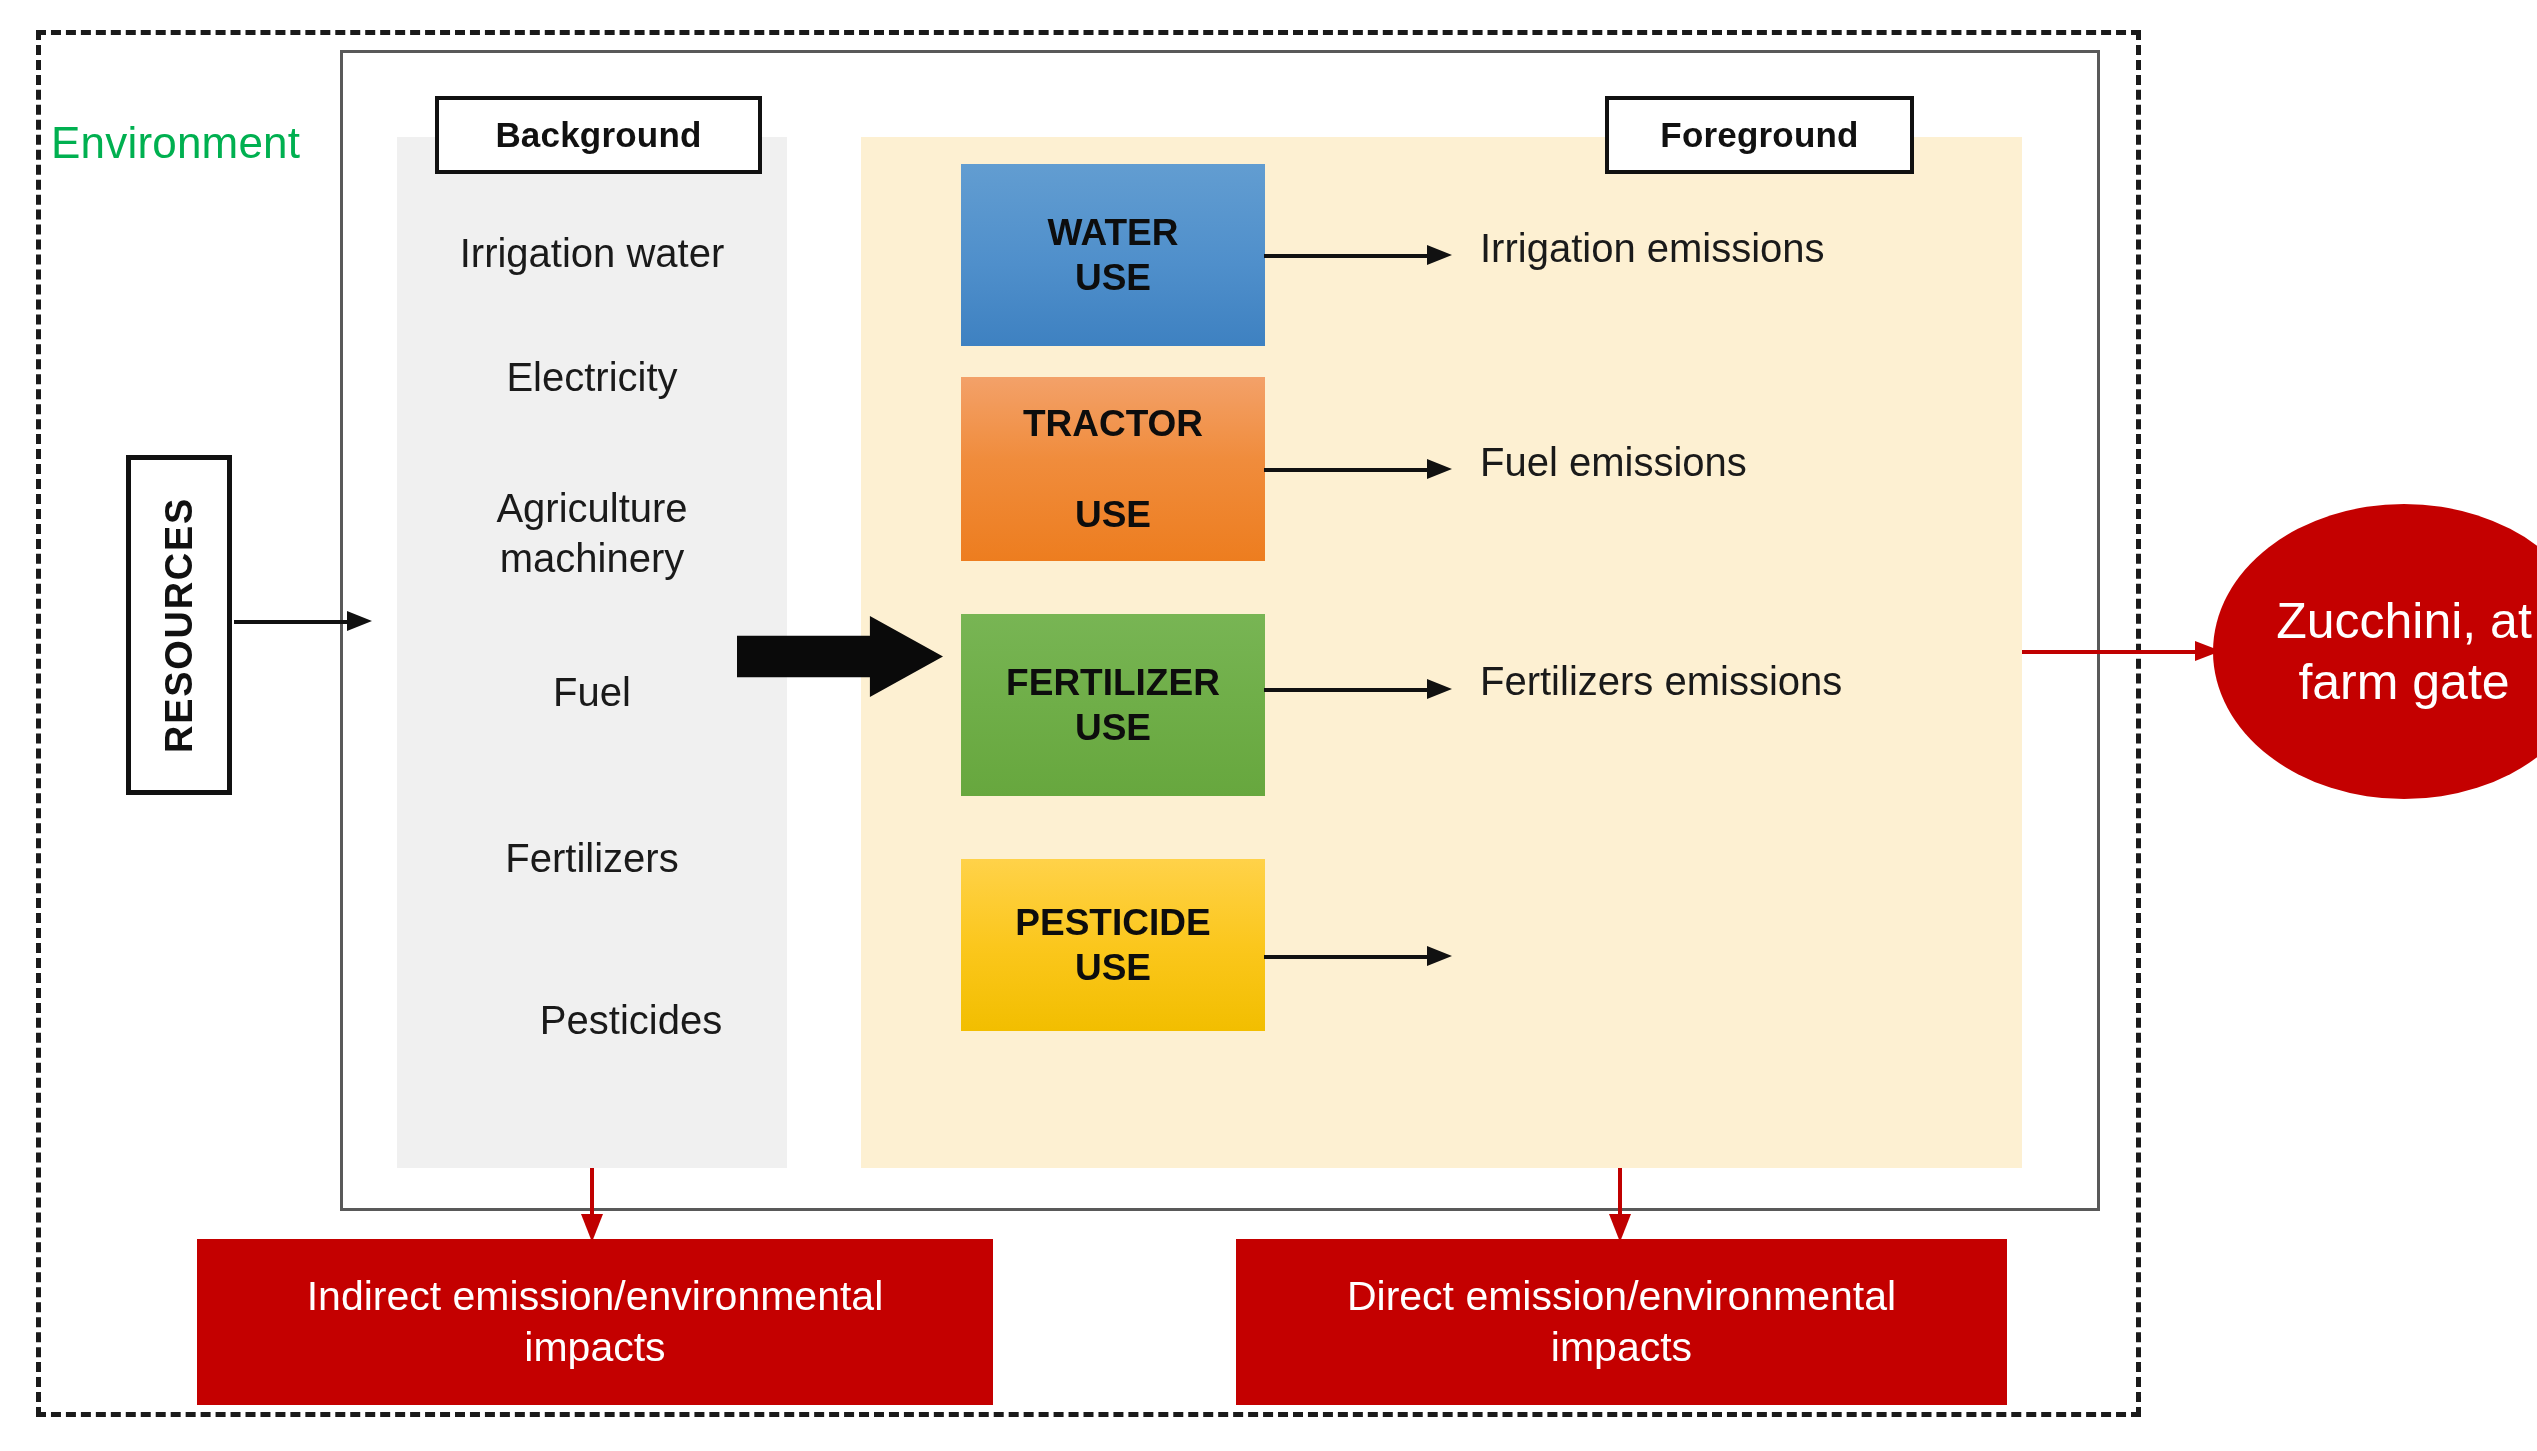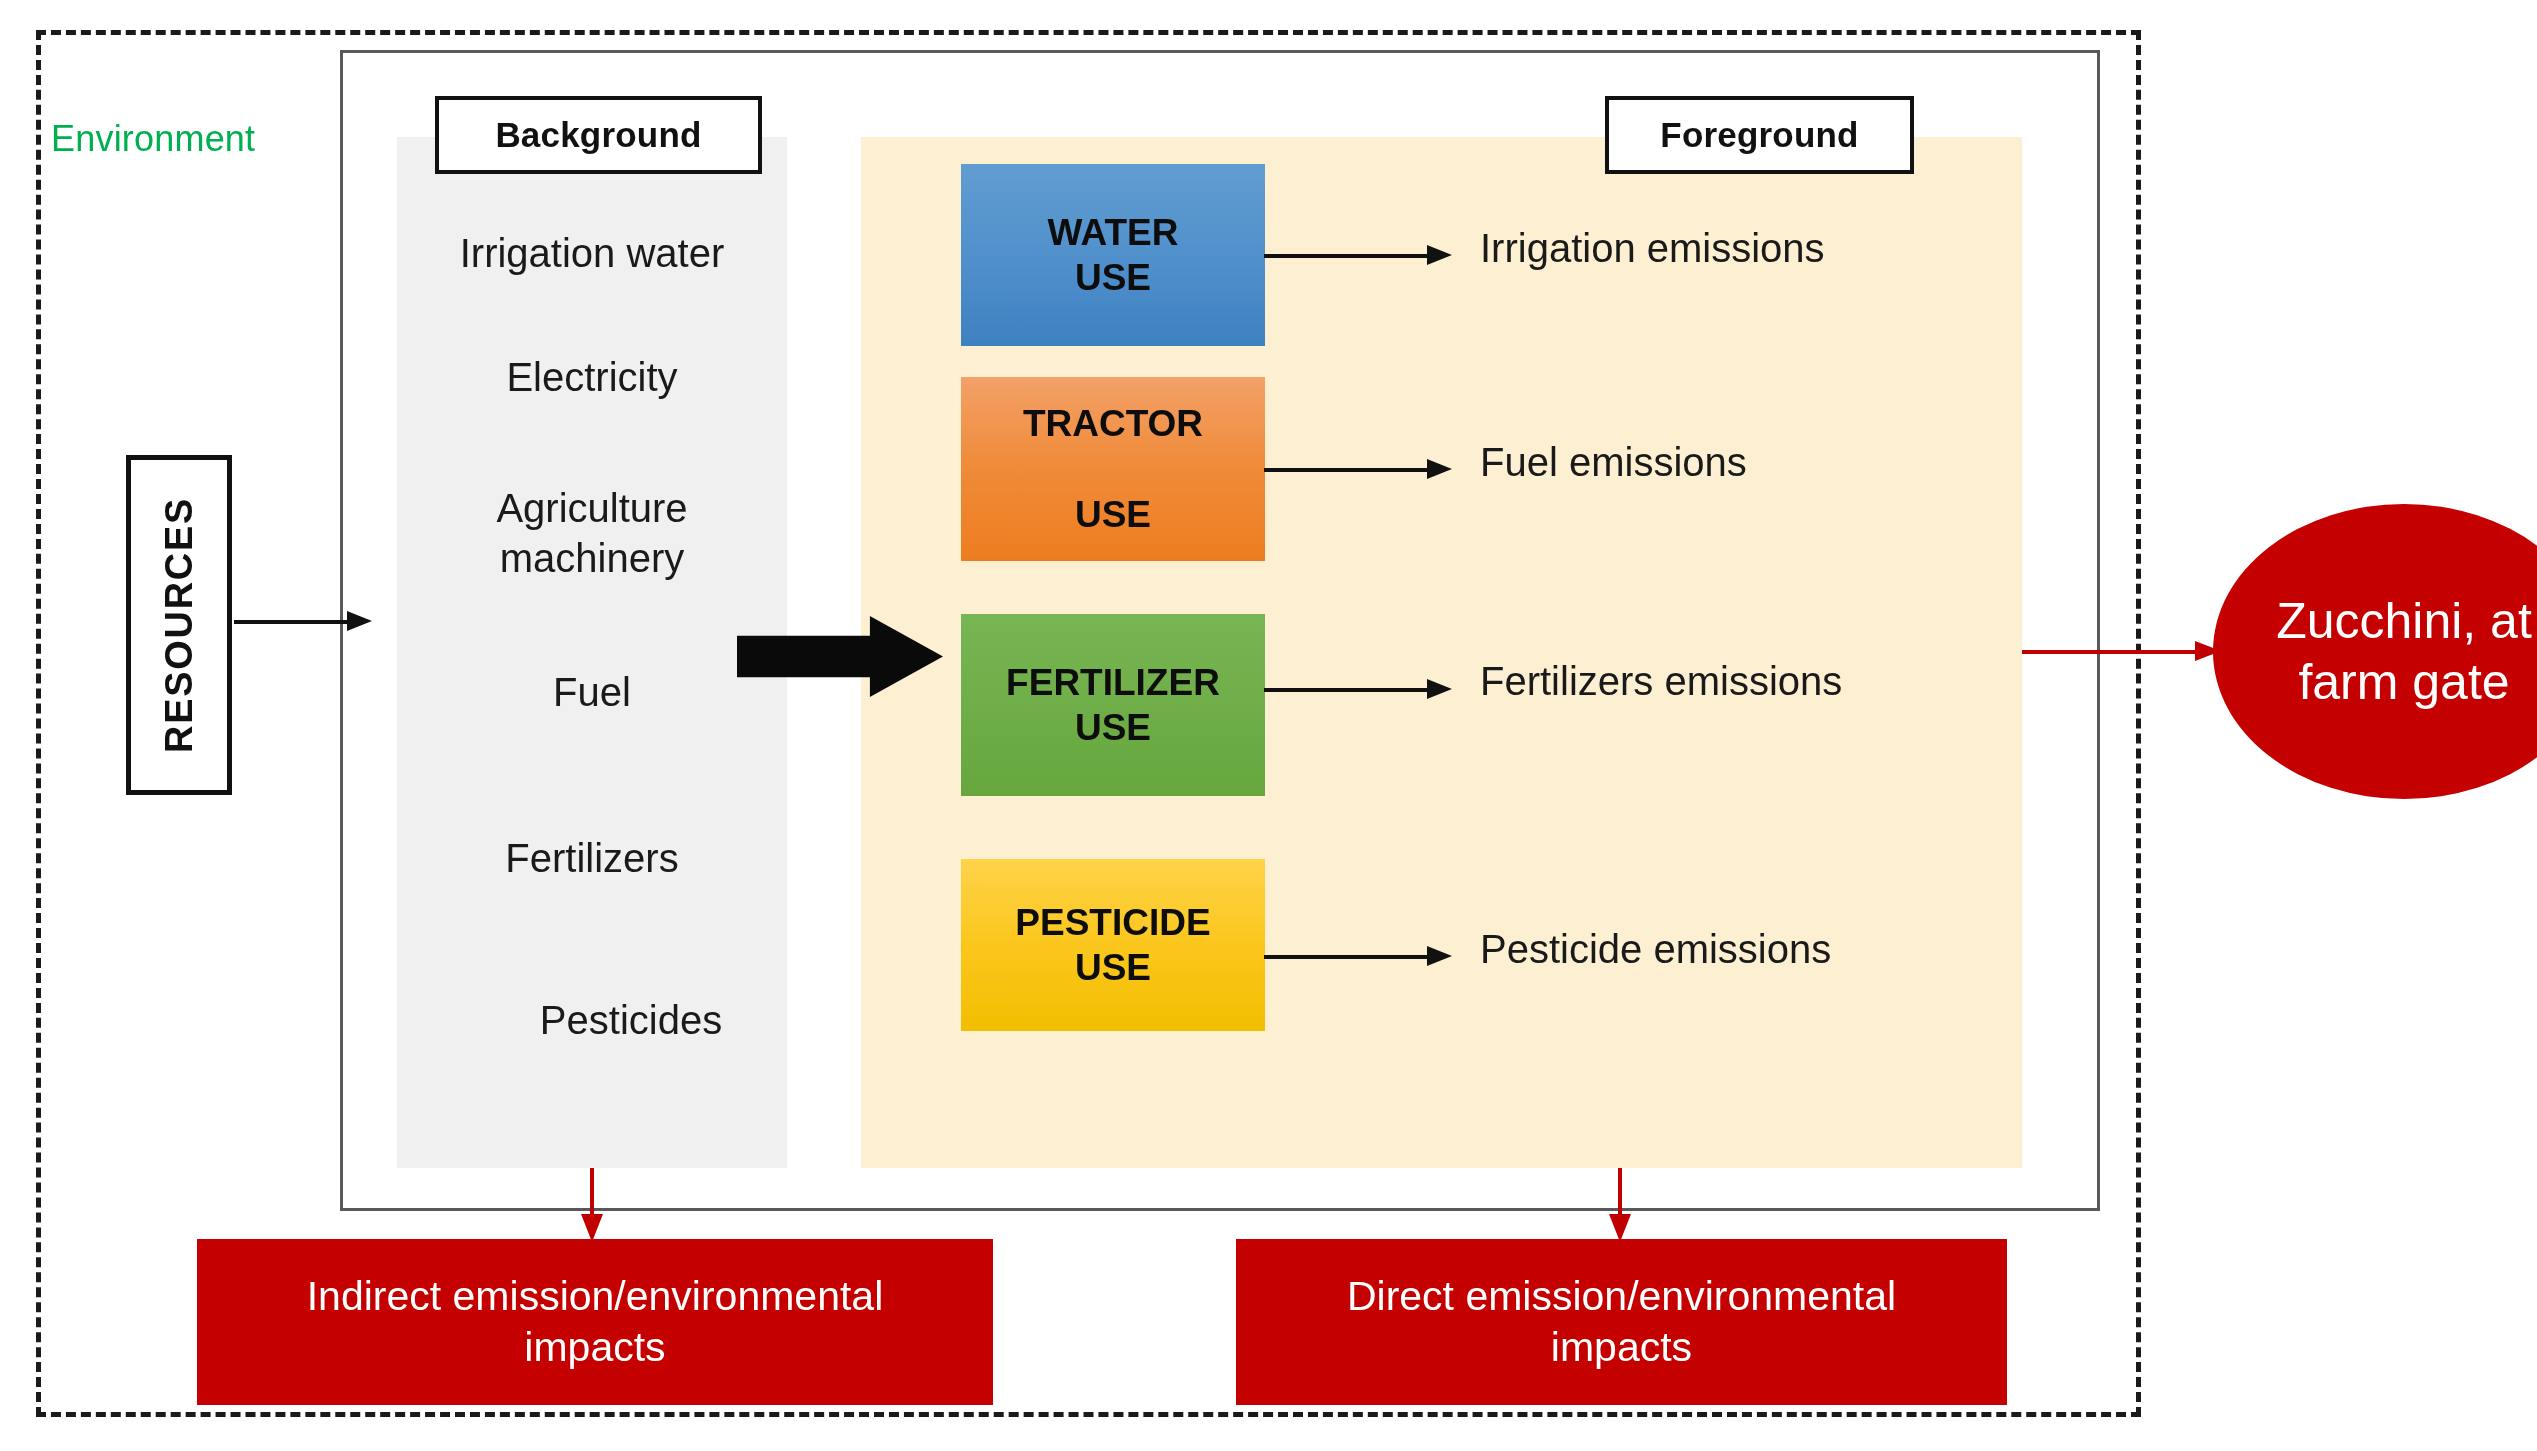--- a/index.html
+++ b/index.html
@@ -25,21 +25,21 @@
     top: 30px;
     width: 2105px;
     height: 1387px;
     border: 5.8px dashed #1a1a1a;
     box-sizing: border-box;
   }
   #env-label {
     position: absolute;
     left: 51px;
     top: 118px;
-    font-size: 36px;
+    font-size: 44px;
     color: #00B050;
     white-space: nowrap;
     letter-spacing: 0.2px;
   }
 
   
   #system-boundary {
     position: absolute;
     left: 340px;
     top: 50px;
@@ -325,21 +325,20 @@
   <div class="thin-arrow" style="left:1264px; top:679px; width:191px;">
     <div class="shaft" style="width:166px;"></div>
     <div class="head" style="left:163px;"></div>
   </div>
   <div class="emission-label" style="left:1480px; top:659px;">Fertilizers emissions</div>
 
   <div class="thin-arrow" style="left:1264px; top:946px; width:191px;">
     <div class="shaft" style="width:166px;"></div>
     <div class="head" style="left:163px;"></div>
   </div>
-  <div class="emission-label" style="left:1480px; top:927px;">Pesticide emissions</div>
 
   <div id="product-arrow">
     <div class="shaft"></div>
     <div class="head"></div>
   </div>
 
   <div id="product-oval">
     <span>
       <span>Zucchini, at</span><br>
       <span>farm gate</span>

